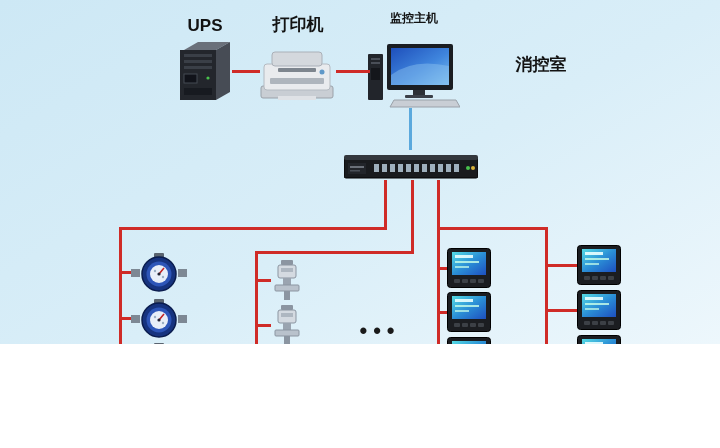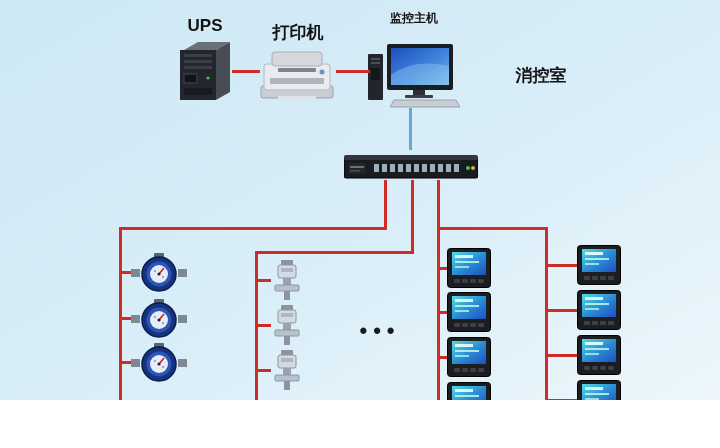--- a/index.html
+++ b/index.html
@@ -8,35 +8,35 @@
     --line-red:#cf2b27;
     --line-blue:#5ba9dd;
   }
   *{margin:0;padding:0;box-sizing:border-box;}
   body{
     font-family:"Liberation Sans","DejaVu Sans",sans-serif;
     background:#fff;
   }
   .stage{
     position:relative;
-    width:720px;height:400px;
+    width:720px;height:344px;
     overflow:hidden;
     background:linear-gradient(150deg,var(--bg-top) 0%,#d9eef8 55%,var(--bg-bottom) 100%);
   }
   .label{
     position:absolute;
     color:#121212;
     font-weight:700;
     text-align:center;
     white-space:nowrap;
   }
   .lbl-ups{left:170px;top:16px;width:70px;font-size:17px;}
-  .lbl-printer{left:260px;top:13px;width:76px;font-size:17px;margin-top:8px;}
+  .lbl-printer{left:260px;top:13px;width:76px;font-size:17px;}
   .lbl-host{left:370px;top:10px;width:88px;font-size:12px;}
-  .lbl-room{left:506px;top:64px;width:70px;font-size:17px;}
+  .lbl-room{left:506px;top:53px;width:70px;font-size:17px;}
   .ellipsis{
     position:absolute;left:344px;top:318px;width:72px;
     font-size:22px;font-weight:700;color:#1a1a1a;
     letter-spacing:6px;text-align:center;
   }
   .hline,.vline{position:absolute;background:var(--line-red);}
   .blue{background:var(--line-blue);}
   .dev{position:absolute;display:block;}
   svg{display:block;}
 </style>

